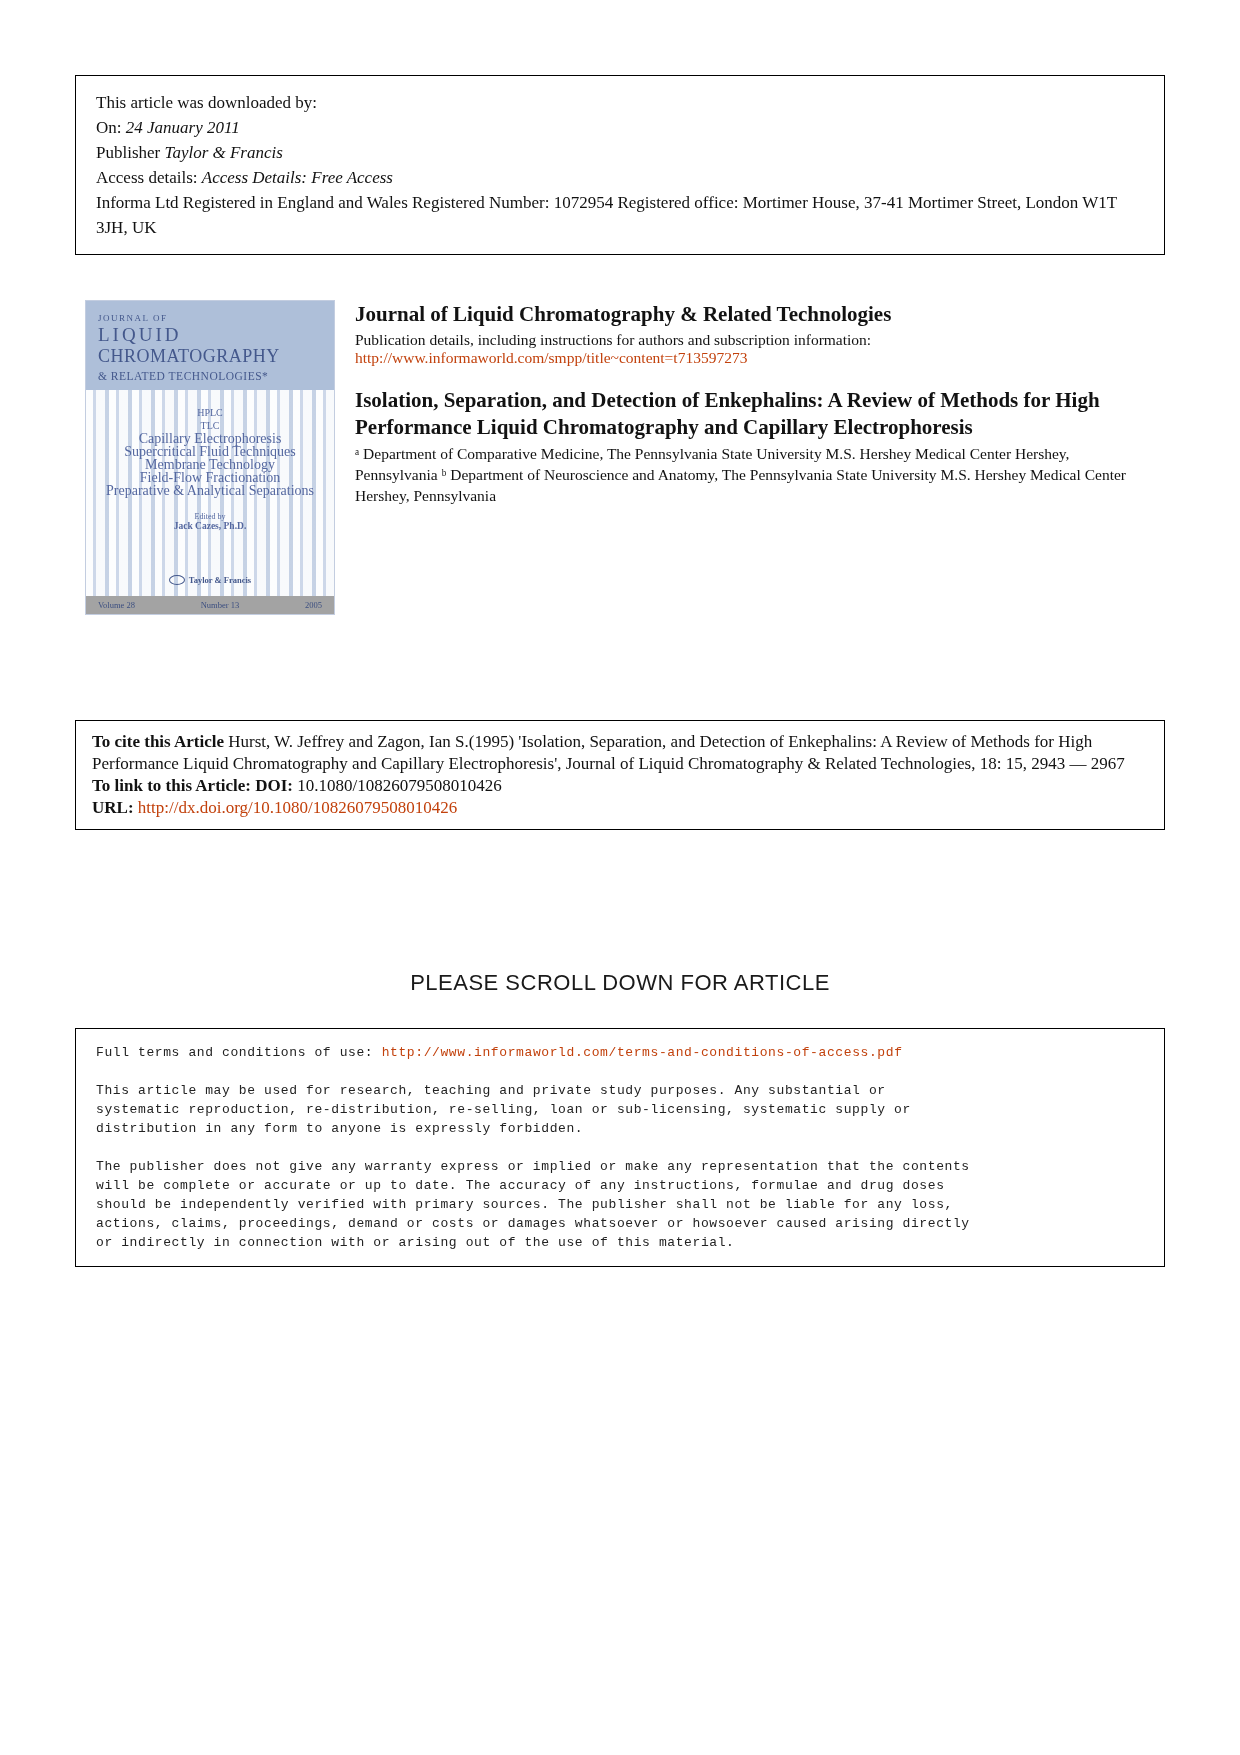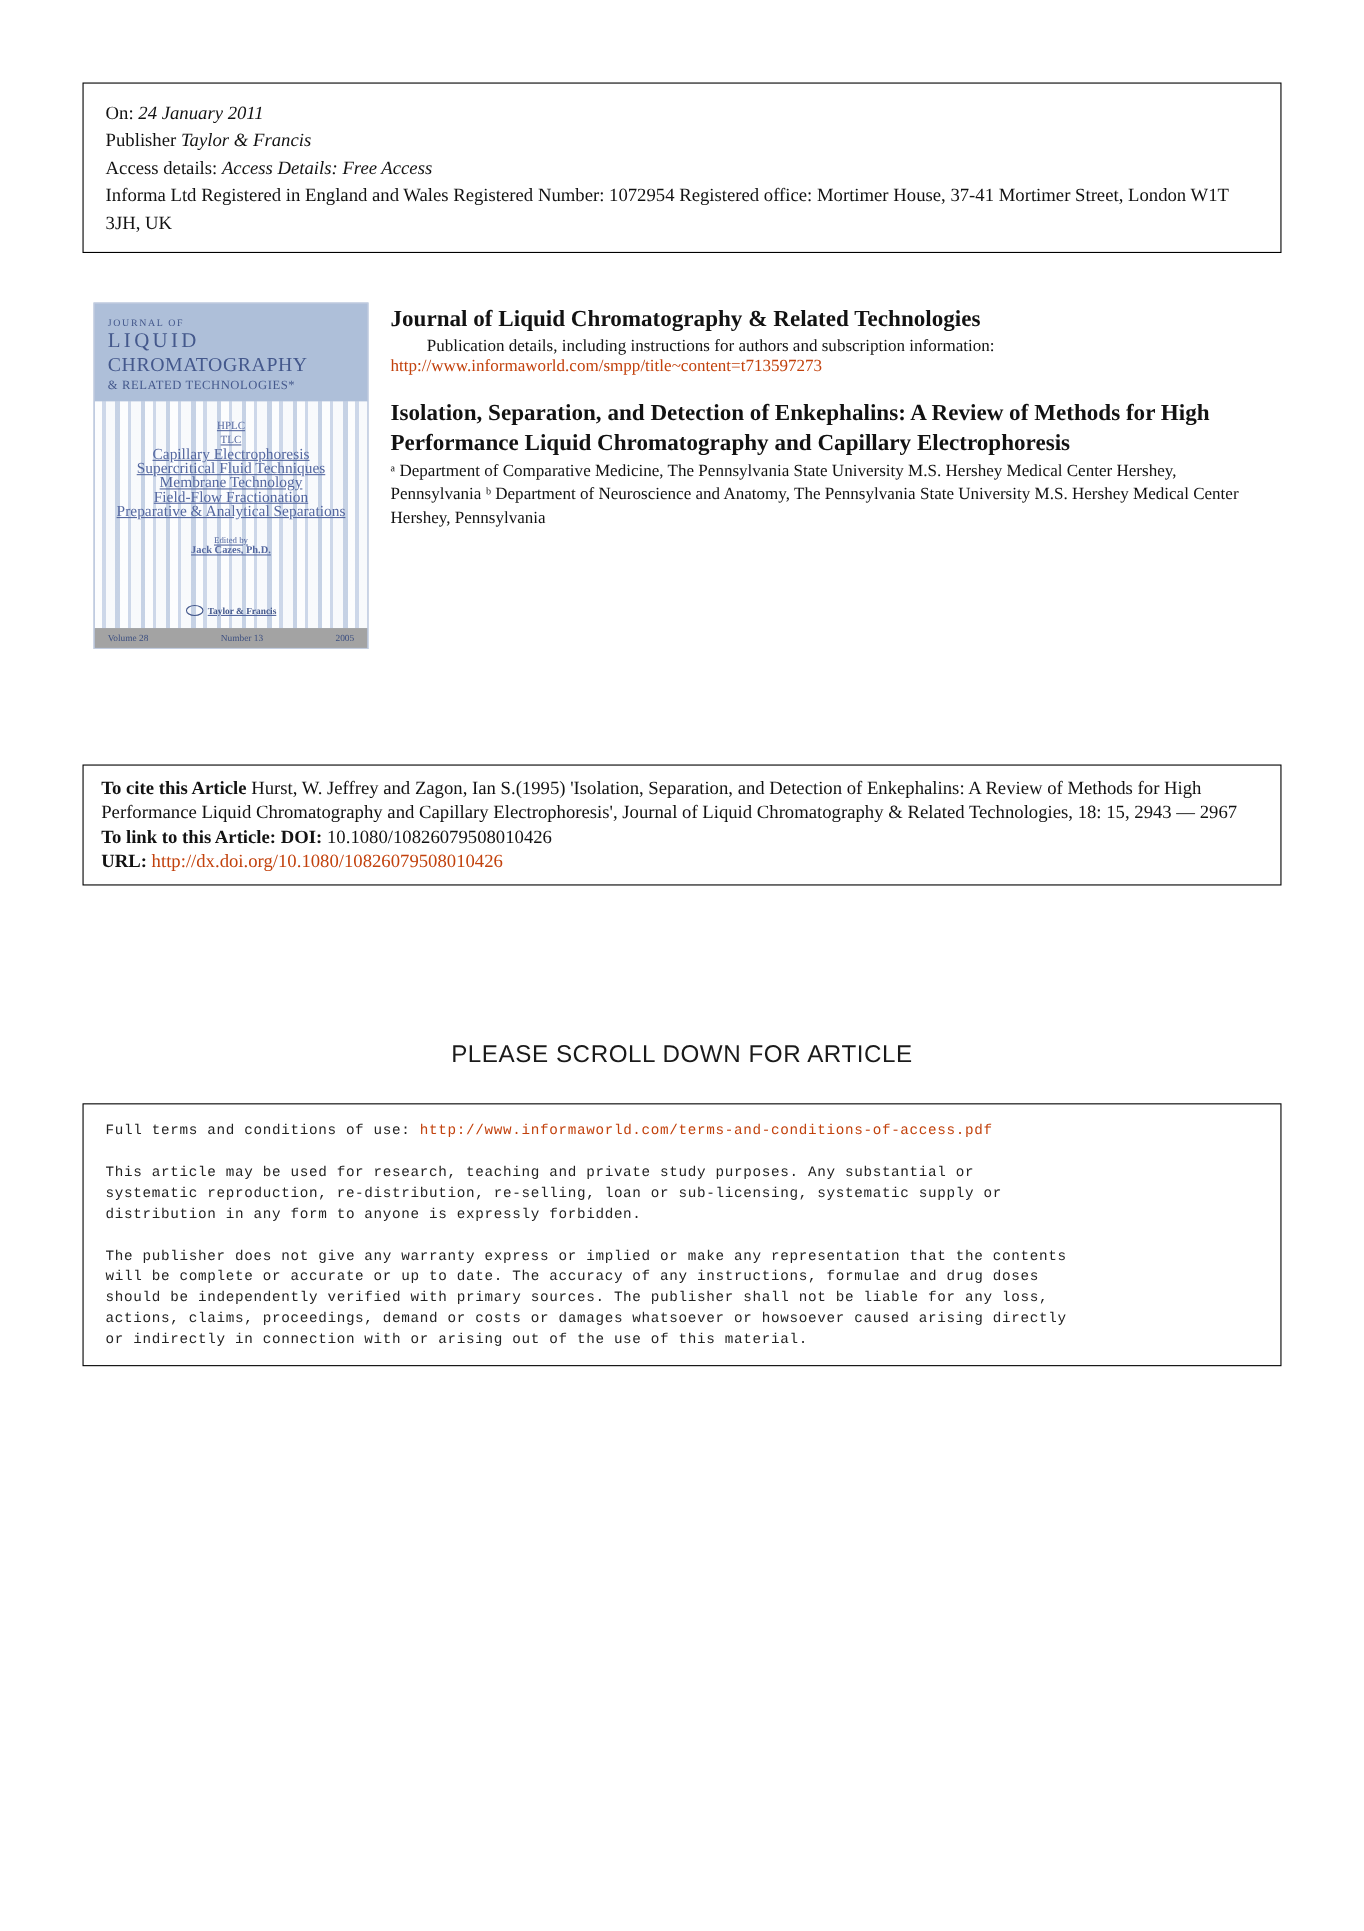--- a/index.html
+++ b/index.html
@@ -28,36 +28,35 @@
   .cover-t1 { font-size:19px; letter-spacing:3px; margin-top:1px; }
   .cover-t2 { font-size:18px; letter-spacing:0.5px; }
   .cover-t3 { font-size:11.5px; letter-spacing:0.5px; margin-top:3px; }
   .cover-mid { flex:1; text-align:center; padding-top:16px; color:#5568a0;
     background:#e4eaf4;
     background-image:repeating-linear-gradient(90deg,
       rgba(255,255,255,0.90) 0 7px,
       rgba(186,200,224,0.55) 7px 10px,
       rgba(255,255,255,0.75) 10px 19px,
       rgba(168,186,214,0.50) 19px 23px);
-    text-decoration:underline;
   }
   .cover-topic { font-size:14px; line-height:13px; }
   .cover-topic.big { font-size:10px; }
   .cover-edited { margin-top:15px; font-size:8px; }
   .cover-editor { font-size:9.5px; font-weight:bold; }
   .cover-logo { margin-top:44px; display:flex; align-items:center; justify-content:center; gap:4px; color:#44588c; }
   .cover-logo-ellipse { width:16px; height:10px; border:1.5px solid #44588c; border-radius:50%; display:inline-block; }
   .cover-logo-text { font-size:8.5px; font-weight:bold; }
   .cover-bottom { background:#a3a3a3; padding:4px 12px; display:flex; justify-content:space-between;
                   font-size:8.5px; color:#3c4f80; }
 
   
   .journal-info { flex:1; padding-top:2px; }
   .journal-title { font-size:21px; font-weight:bold; }
-  .pub-details { font-size:15.5px; margin-top:4px;margin-left:33px; }
+  .pub-details { font-size:15.5px; margin-top:4px; }
   a, .link { color:#c2410c; text-decoration:none; cursor:pointer; }
   .journal-link { font-size:15.5px; }
   .article-title { font-size:21px; font-weight:bold; line-height:27px; margin-top:20px; }
   .authors { font-size:15.5px; margin-top:7px; }
   .affiliations { font-size:15.5px; line-height:21px; margin-top:2px; }
 
   
   .cite-box { margin:105px 75px 0; padding:10px 16px; font-size:17px; line-height:22px; }
   .bold { font-weight:bold; }
 
@@ -69,20 +68,21 @@
   .terms-box { margin:32px 75px 0; padding:14px 20px;
     font-family:"Liberation Mono", "DejaVu Sans Mono", monospace;
     font-size:13px; line-height:19px; letter-spacing:0.6px; color:#222; }
   .terms-box p + p { margin-top:19px; }
   .pre { white-space:pre-line; }
 </style>
 </head>
 <body>
 
 <div class="box header-box">
+  <p><span>This article was downloaded by:</span></p>
   <p>
     <span>On: </span><span class="italic">24 January 2011</span>
   </p>
   <p>
     <span>Publisher </span><span class="italic">Taylor &amp; Francis</span>
   </p>
   <p>
     <span>Access details: </span><span class="italic">Access Details: Free Access</span>
   </p>
   <p><span>Informa Ltd Registered in England and Wales Registered Number: 1072954 Registered office: Mortimer House, 37-41 Mortimer Street, London W1T 3JH, UK</span></p>

